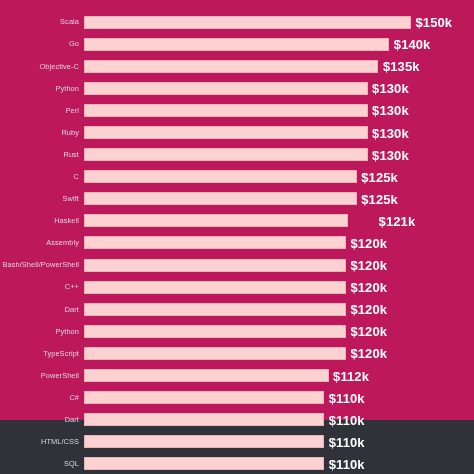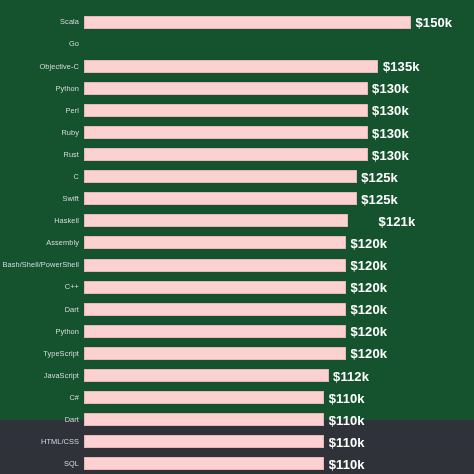--- a/index.html
+++ b/index.html
@@ -13,21 +13,21 @@
 
   body {
     background: #2f3238;
     font-family: "Liberation Sans", sans-serif;
     -webkit-font-smoothing: antialiased;
   }
 
   #chart-root {
     width: 474px;
     height: 420px;
-    background: #14532d;
+    background: #be185d;
     position: relative;
     padding-top: 11px;
   }
 
   .chart-rows {
     display: flex;
     flex-direction: column;
     width: 100%;
   }
 
@@ -85,20 +85,24 @@
   <div class="chart-rows">
       <div class="bar-row">
         <div class="cat-label">Scala</div>
         <div class="bar-track">
           <div class="bar-fill" style="width: 327px;"></div>
           <div class="bar-value" style="left: 331.5px;">$150k</div>
         </div>
       </div>
       <div class="bar-row">
         <div class="cat-label">Go</div>
+        <div class="bar-track">
+          <div class="bar-fill" style="width: 305.302px;"></div>
+          <div class="bar-value" style="left: 309.802px;">$140k</div>
+        </div>
       </div>
       <div class="bar-row">
         <div class="cat-label">Objective-C</div>
         <div class="bar-track">
           <div class="bar-fill" style="width: 294.453px;"></div>
           <div class="bar-value" style="left: 298.953px;">$135k</div>
         </div>
       </div>
       <div class="bar-row">
         <div class="cat-label">Python</div>
@@ -185,21 +189,21 @@
         </div>
       </div>
       <div class="bar-row">
         <div class="cat-label">TypeScript</div>
         <div class="bar-track">
           <div class="bar-fill" style="width: 261.906px;"></div>
           <div class="bar-value" style="left: 266.406px;">$120k</div>
         </div>
       </div>
       <div class="bar-row">
-        <div class="cat-label">JavaScript</div>
+        <div class="cat-label">PowerShell</div>
         <div class="bar-track">
           <div class="bar-fill" style="width: 244.547px;"></div>
           <div class="bar-value" style="left: 249.047px;">$112k</div>
         </div>
       </div>
       <div class="bar-row">
         <div class="cat-label">C#</div>
         <div class="bar-track">
           <div class="bar-fill" style="width: 240.208px;"></div>
           <div class="bar-value" style="left: 244.708px;">$110k</div>

